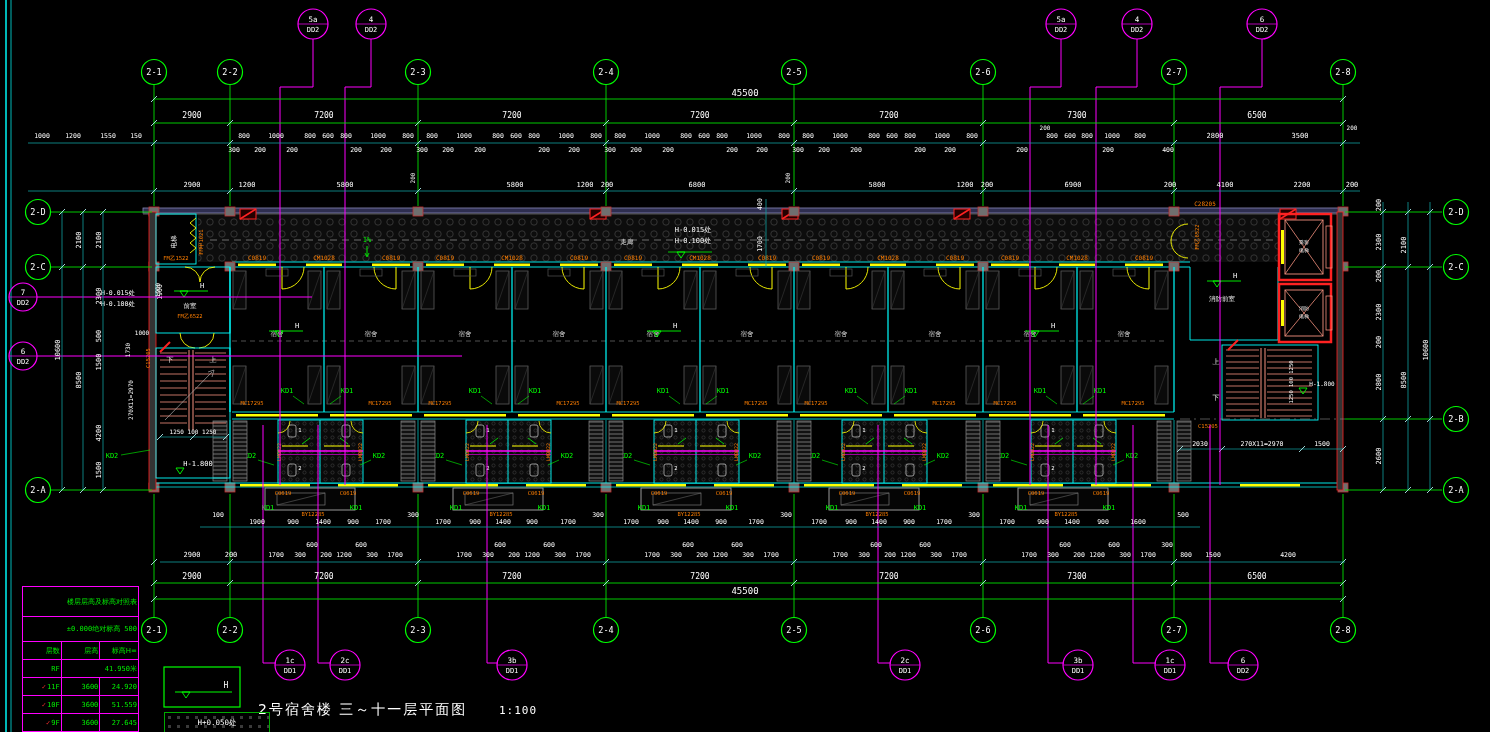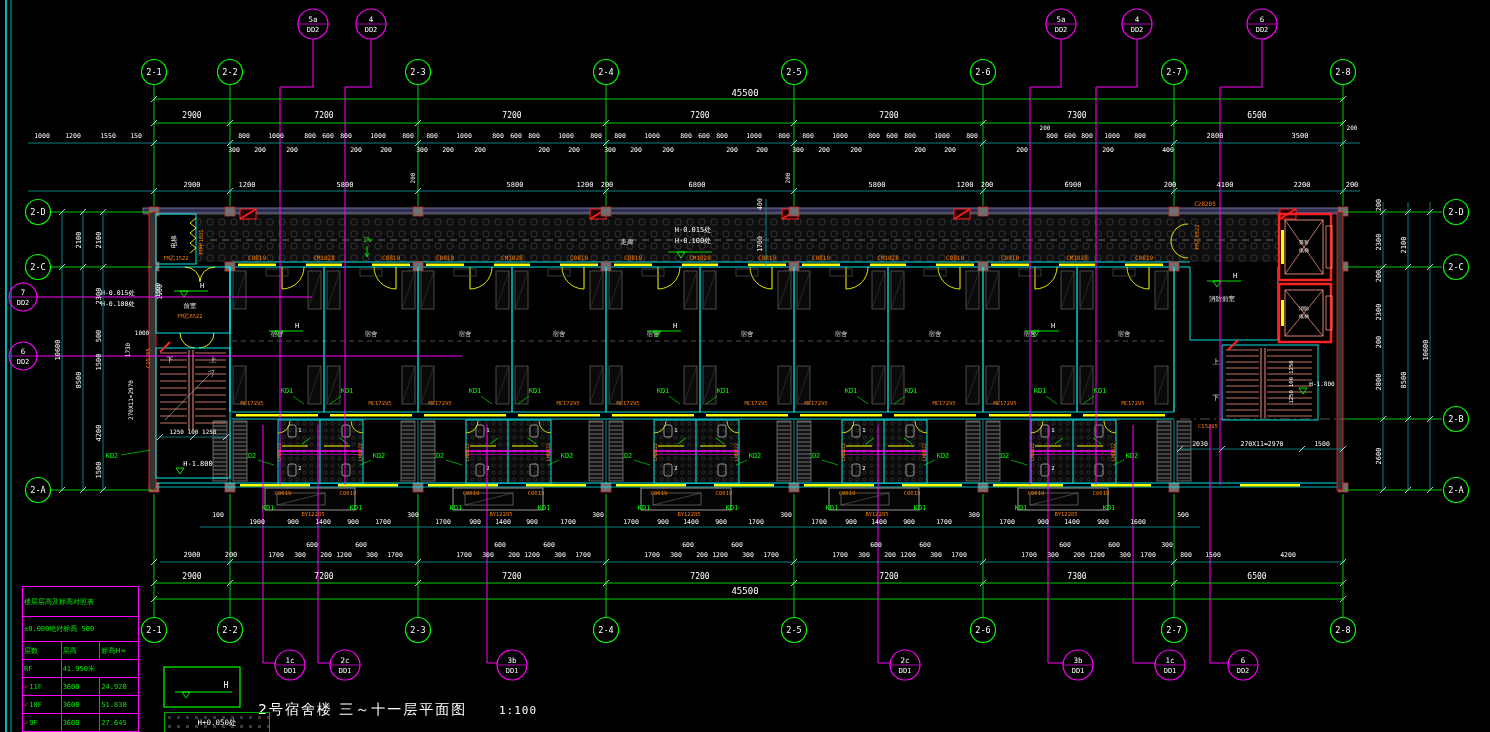--- a/index.html
+++ b/index.html
@@ -7,21 +7,21 @@
          font-family:"DejaVu Sans Mono",monospace;}
   #plan-svg{position:absolute;left:0;top:0;}
   
   #title-bar{position:absolute;left:258px;top:699px;border-bottom:2px solid #00ee00;
              padding-bottom:16px;color:#fff;white-space:nowrap;}
   #title-bar .t{font-family:"DejaVu Sans",sans-serif;font-size:14px;letter-spacing:2px;}
   #title-bar .s{font-family:"DejaVu Sans Mono",monospace;font-size:11px;margin-left:22px;letter-spacing:1px;}
   
   #floor-table{position:absolute;left:22px;top:586px;width:117px;border-collapse:collapse;
                color:#00ee00;font-size:7px;table-layout:fixed;}
-  #floor-table td{border:1px solid #ff00ff;text-align:left;vertical-align:middle;
+  #floor-table td{border:1px solid #ff00ff;text-align:right;vertical-align:middle;
                   overflow:hidden;white-space:nowrap;font-family:"DejaVu Sans",sans-serif;}
   #floor-table .num{font-family:"DejaVu Sans Mono",monospace;}
   #floor-table .chk{color:#ff3030;margin-right:1px;}
   
   #elev-note{position:absolute;left:164px;top:712px;width:104px;height:26px;
              border:1px solid #00aa00;color:#fff;font-size:7.5px;line-height:20px;text-align:center;
              background-image:radial-gradient(circle,#3a3a3a 1.5px,transparent 2px);
              background-size:9px 9px;font-family:"DejaVu Sans Mono",monospace;}
 </style>
 </head>
@@ -1066,21 +1066,21 @@
     </tbody>
       <tbody id="floor-rows">
         <tr style="height: 18px;">
           <td class="num"><span class="chk">✓</span>11F</td>
           <td class="num">3600</td>
           <td class="num">24.920</td>
         </tr>
         <tr style="height: 18px;">
           <td class="num"><span class="chk">✓</span>10F</td>
           <td class="num">3600</td>
-          <td class="num">51.830</td>
+          <td class="num">51.559</td>
         </tr>
         <tr style="height: 18px;">
           <td class="num"><span class="chk">✓</span>9F</td>
           <td class="num">3600</td>
           <td class="num">27.645</td>
         </tr>
       </tbody>
   </table>
 
   <div id="elev-note">

